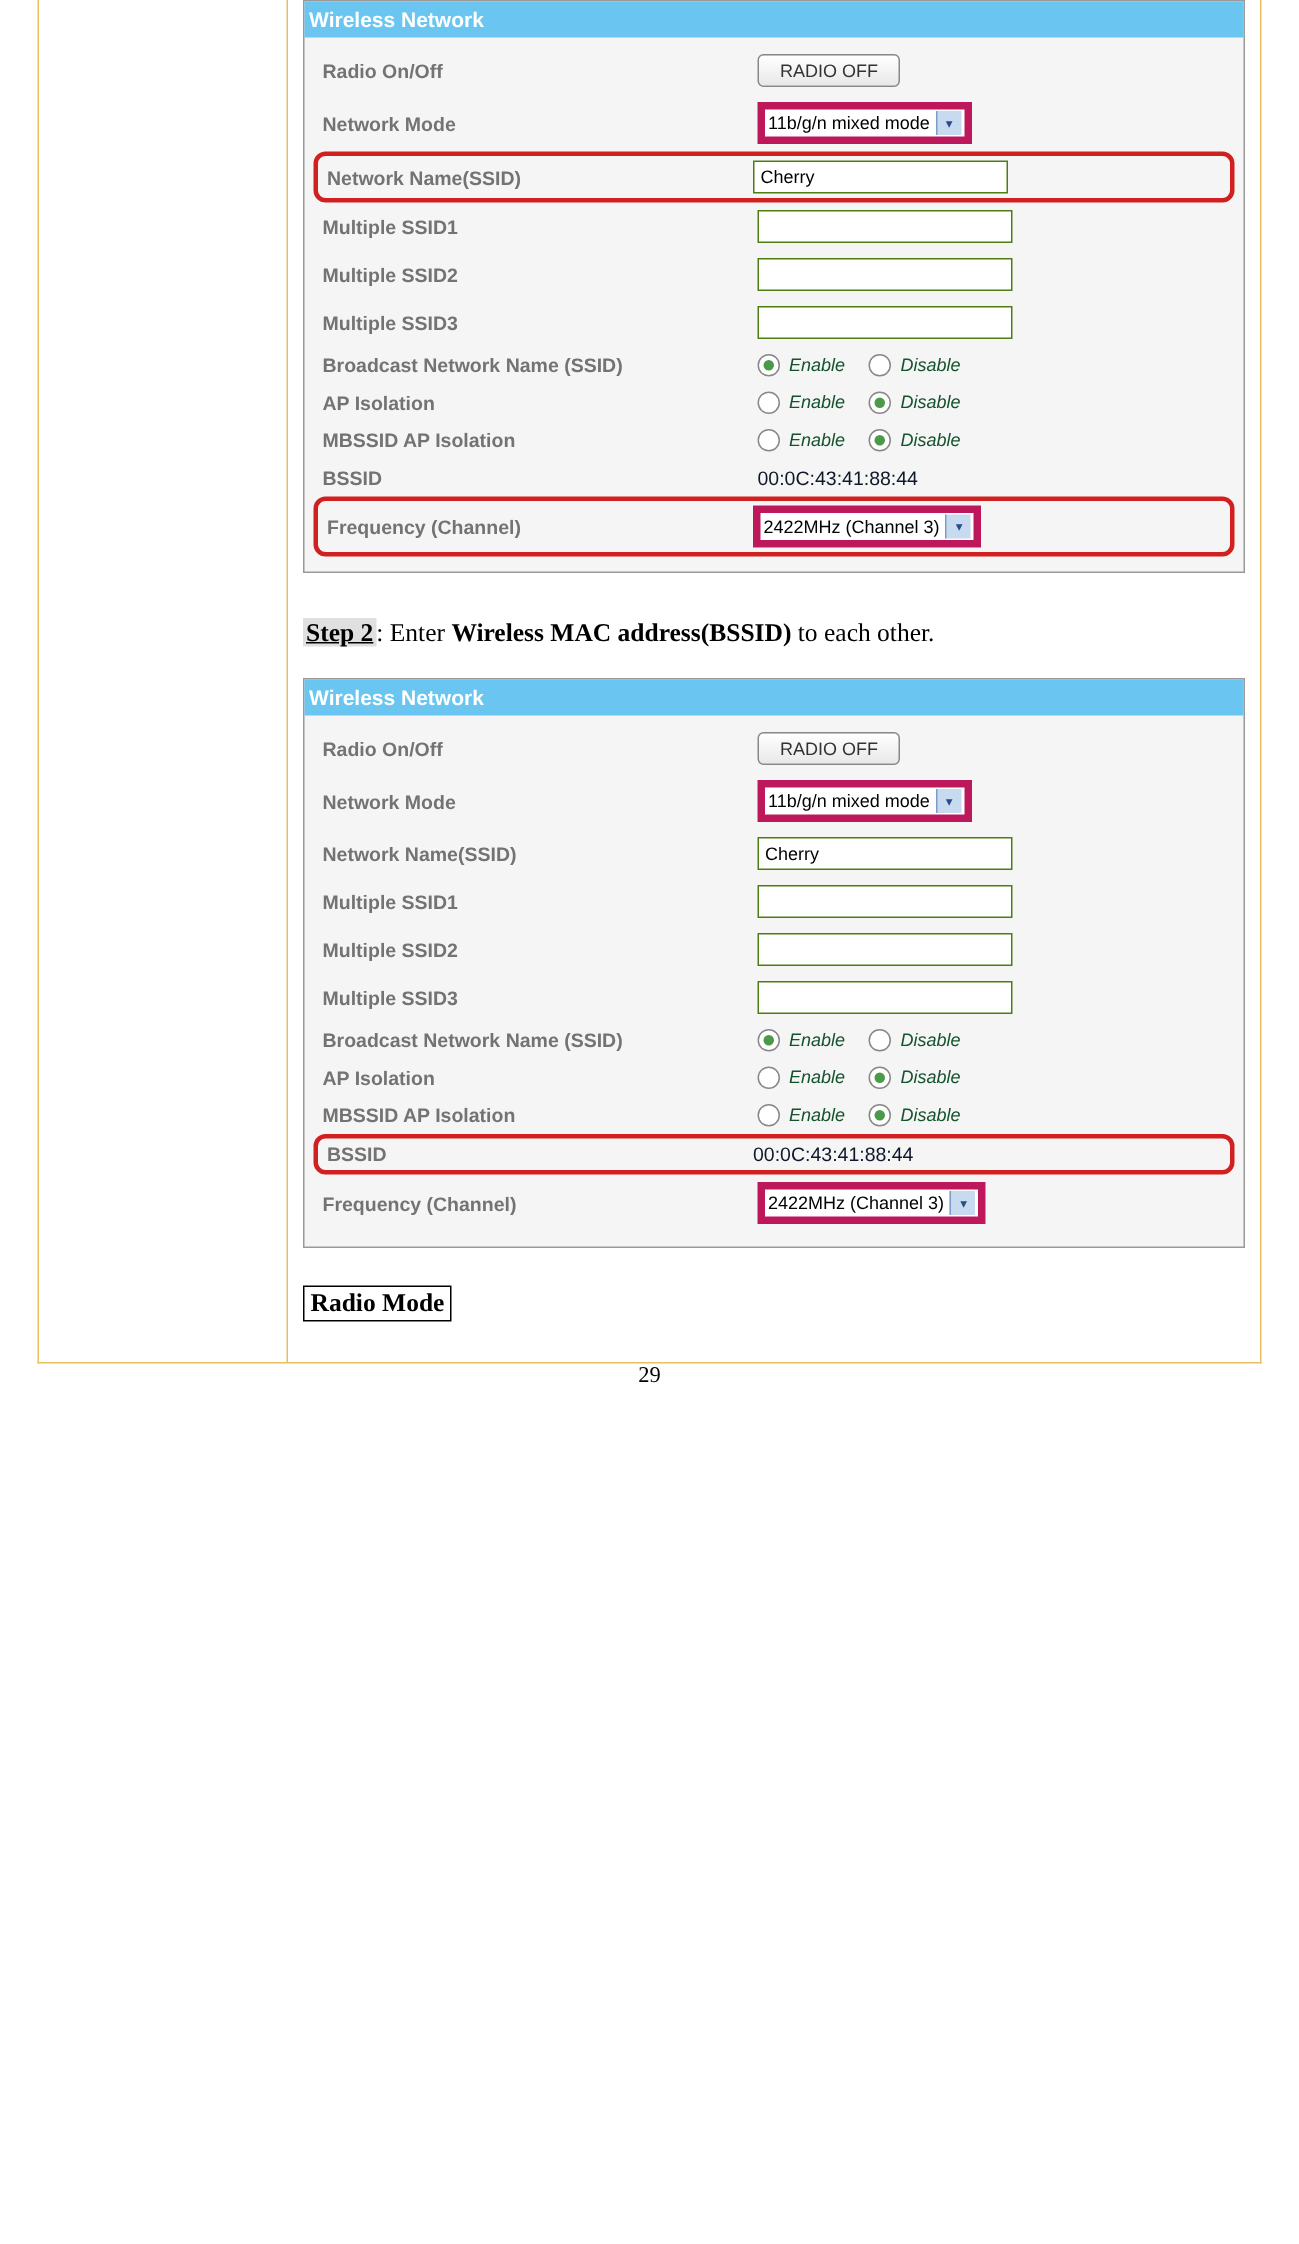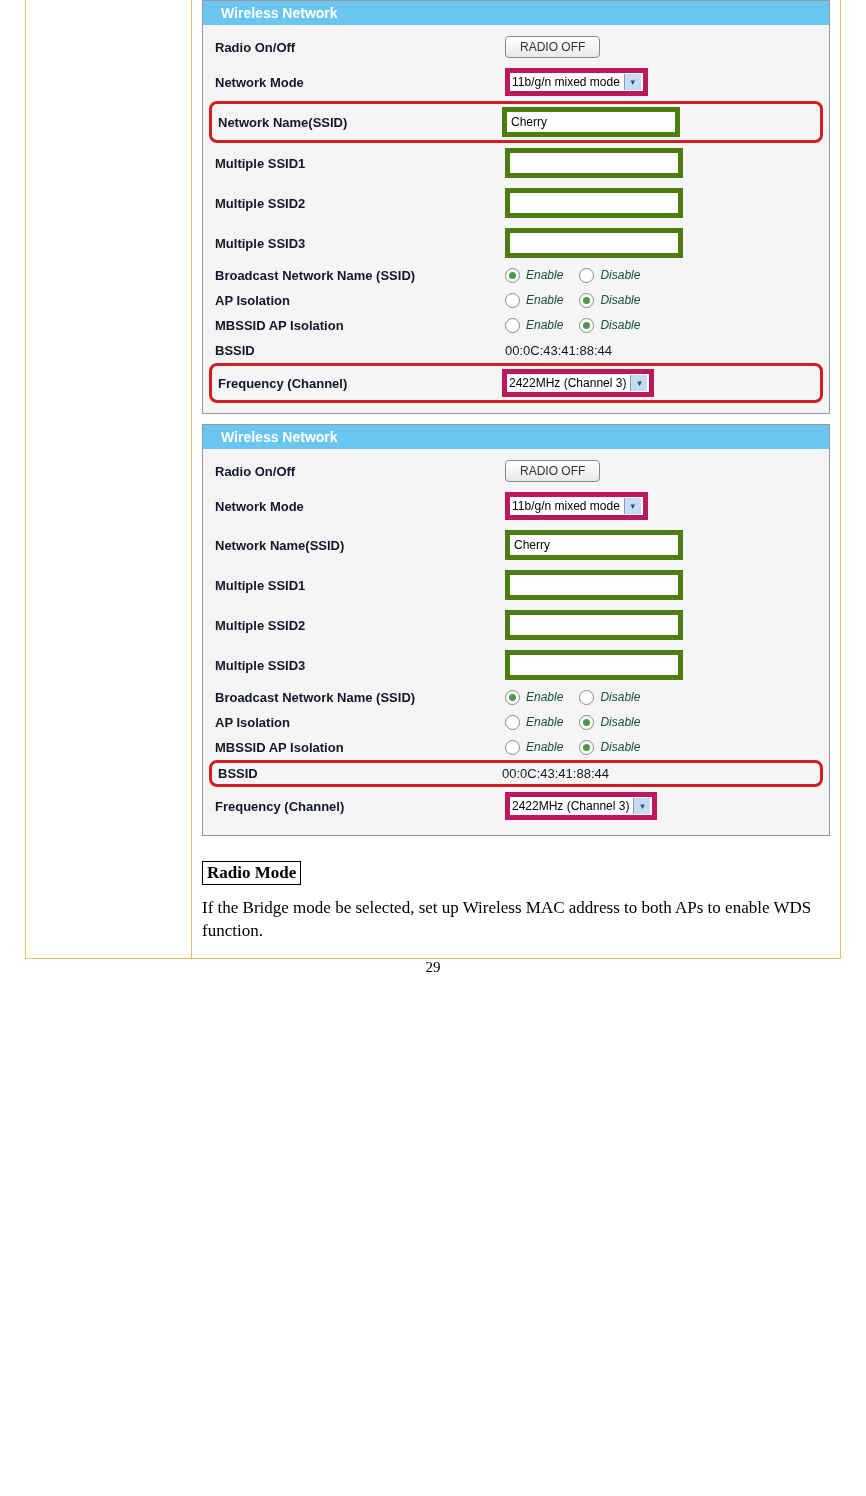--- a/index.html
+++ b/index.html
@@ -26,34 +26,34 @@
   .panel {
     border: 1px solid #999;
     background: #f5f5f5;
     margin-bottom: 10px;
   }
   .panel-header {
     background: #6ac6f0;
     color: #fff;
     font-weight: bold;
     font-size: 14px;
-    padding: 4px 18px;
+    padding: 4px 3px;
   }
   .panel-body {
     padding: 6px 0 10px 0;
   }
   .row {
     display: flex;
     align-items: center;
     padding: 5px 12px;
     font-size: 13px;
   }
   .row-label {
     width: 290px;
-    color: #0f172a;
+    color: #737373;
     font-weight: bold;
   }
   .row-ctrl {
     flex: 1;
     display: flex;
     align-items: flex-start;
     gap: 6px;
   }
   .btn {
     background: linear-gradient(#fff,#e8e8e8);
@@ -77,21 +77,21 @@
     width: 16px;
     height: 16px;
     display: inline-flex;
     align-items: center;
     justify-content: center;
     margin-left: 4px;
     font-size: 9px;
     color: #2a4a8a;
   }
   .text-input {
-    border: 5px solid #4d7c0f;
+    border: 1px solid #4d7c0f;
     background: #fff;
     padding: 2px 4px;
     font-size: 12px;
     width: 160px;
     height: 16px;
   }
   .radio {
     width: 13px;
     height: 13px;
     border: 1px solid #888;
@@ -261,20 +261,23 @@
                 <span class="select-arrow">▾</span>
               </span>
             </div>
           </div>
         </div>
 
       </div>
     </div>
 
     
+    <p class="step-text">
+      <span class="step-label">Step 2</span><span>: Enter </span><span class="bold">Wireless MAC address(BSSID)</span><span> to each other.</span>
+    </p>
 
     
     <div class="panel">
       <div class="panel-header">Wireless Network</div>
       <div class="panel-body">
 
         <div class="row">
           <div class="row-label">Radio On/Off</div>
           <div class="row-ctrl">
             <button class="btn">RADIO OFF</button>
@@ -363,18 +366,17 @@
               <span>2422MHz (Channel 3)</span>
               <span class="select-arrow">▾</span>
             </span>
           </div>
         </div>
 
       </div>
     </div>
 
     <div class="bridge-heading">Radio Mode</div>
-    <div class="body-text">If the Bridge mode be selected, set up Wireless MAC address to both APs to enable WDS function.</div>
 
   </div>
 </div>
 
 <div class="page-num">29</div>
 
 </body></html>

